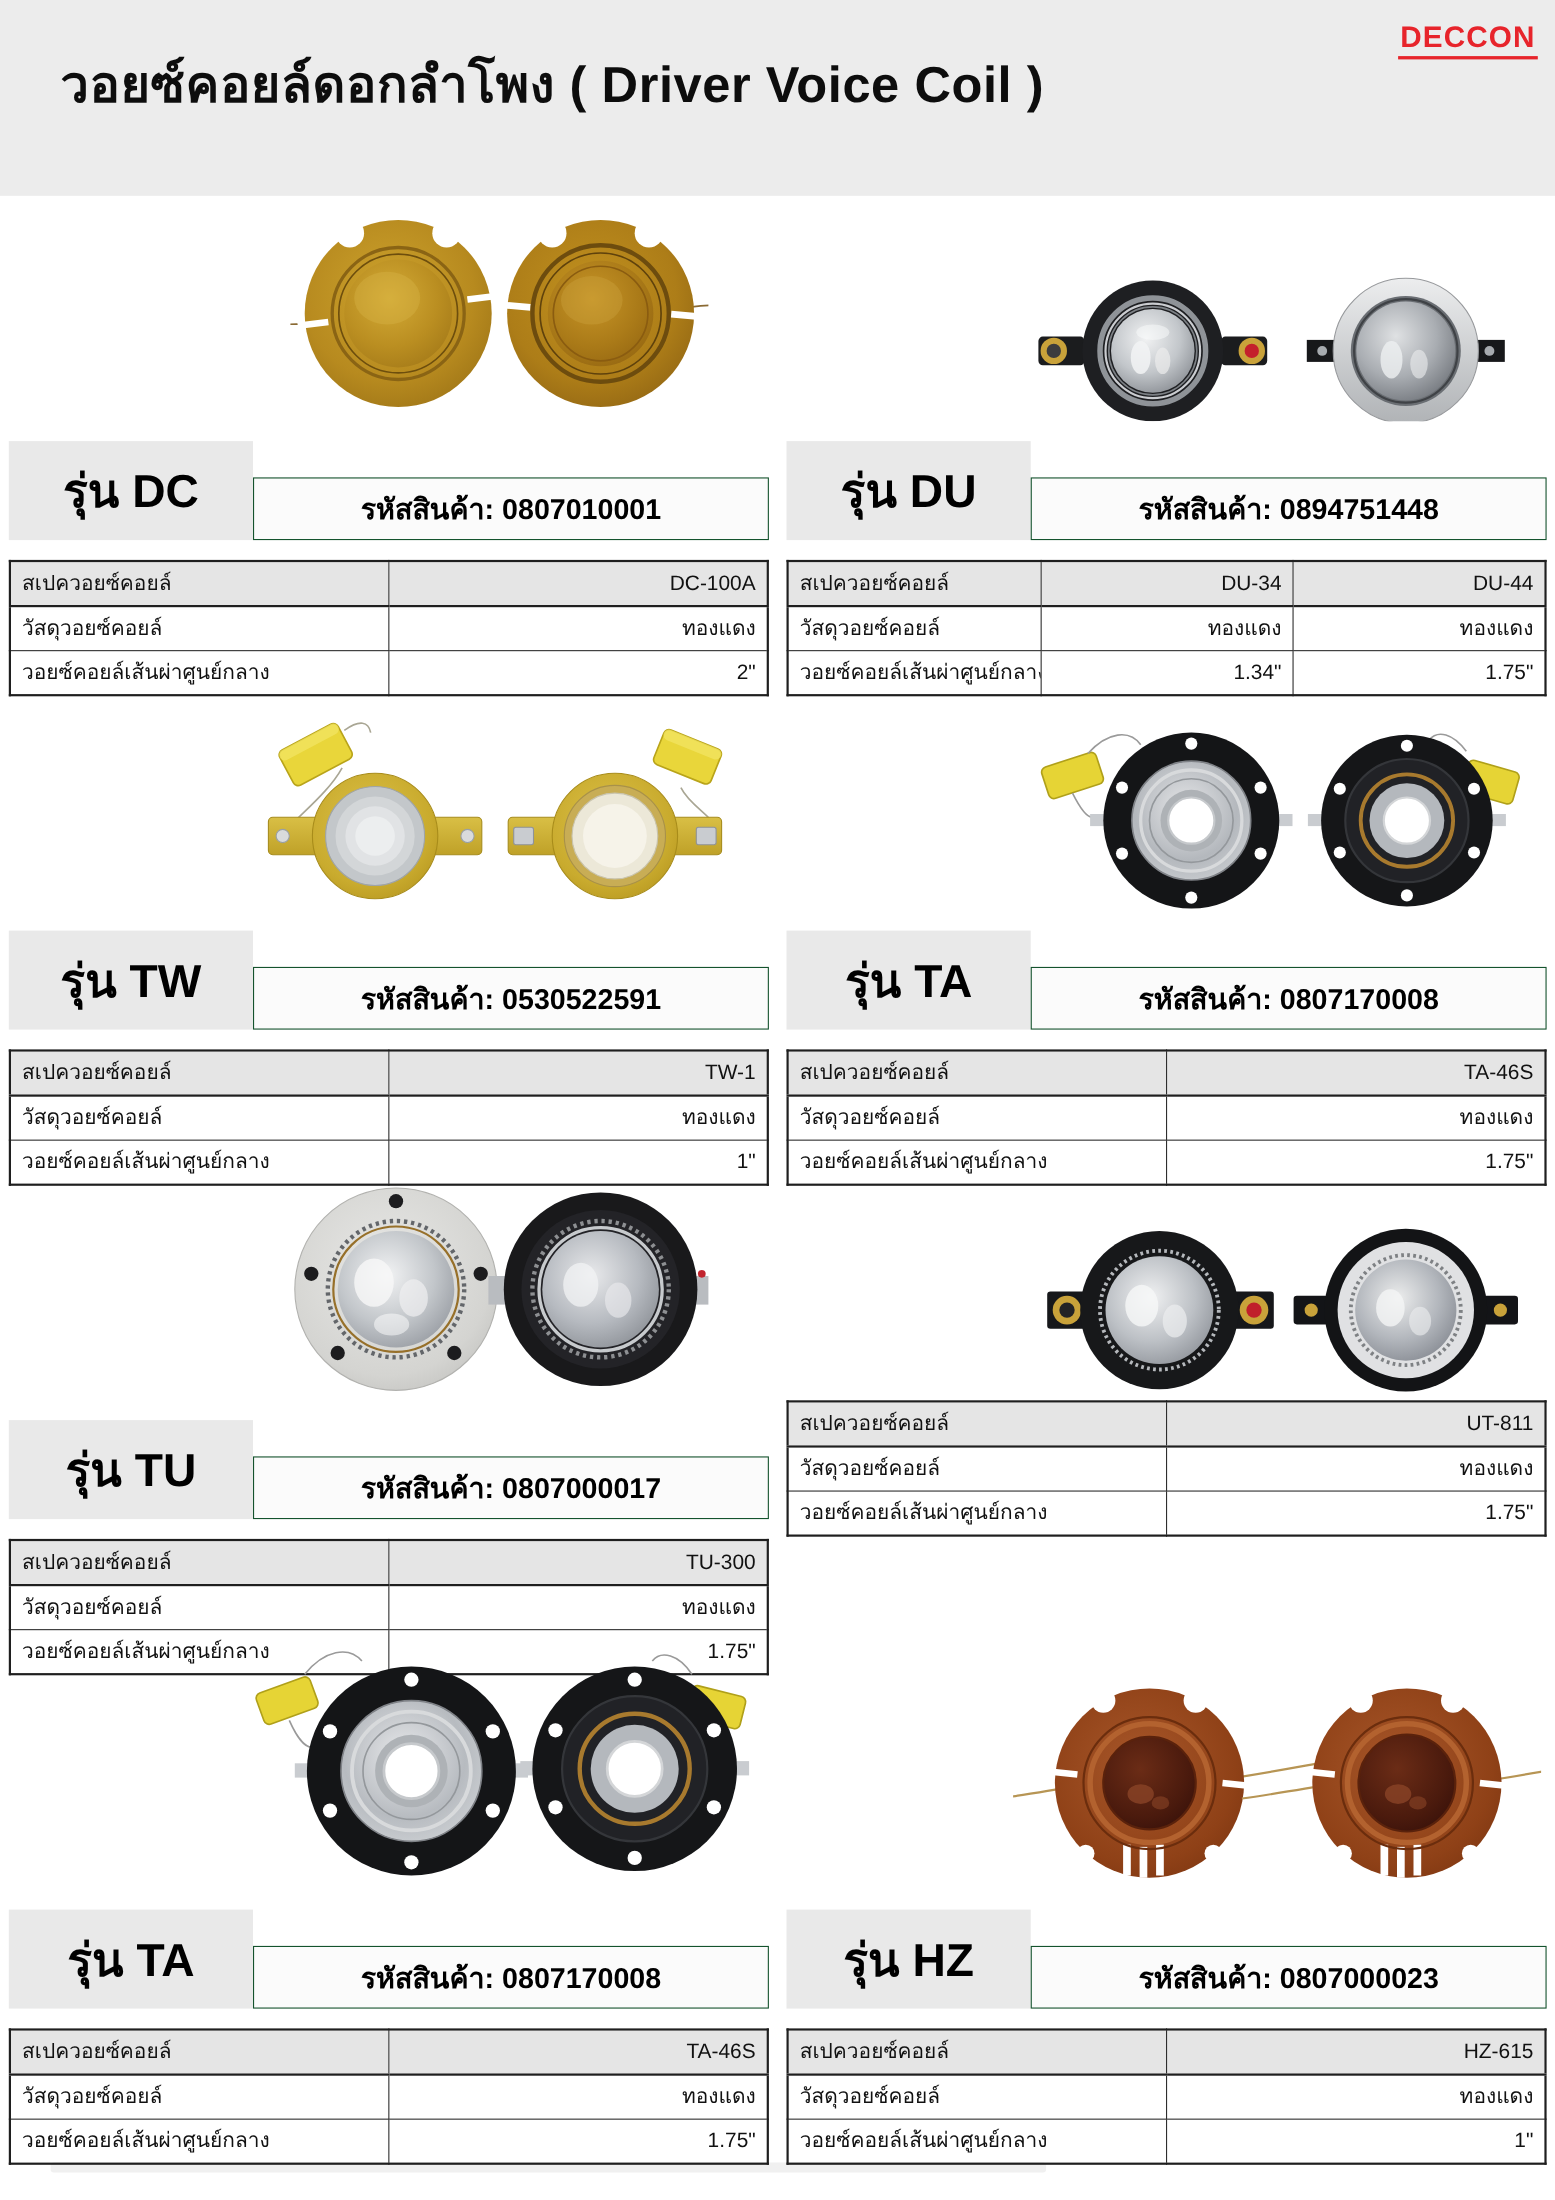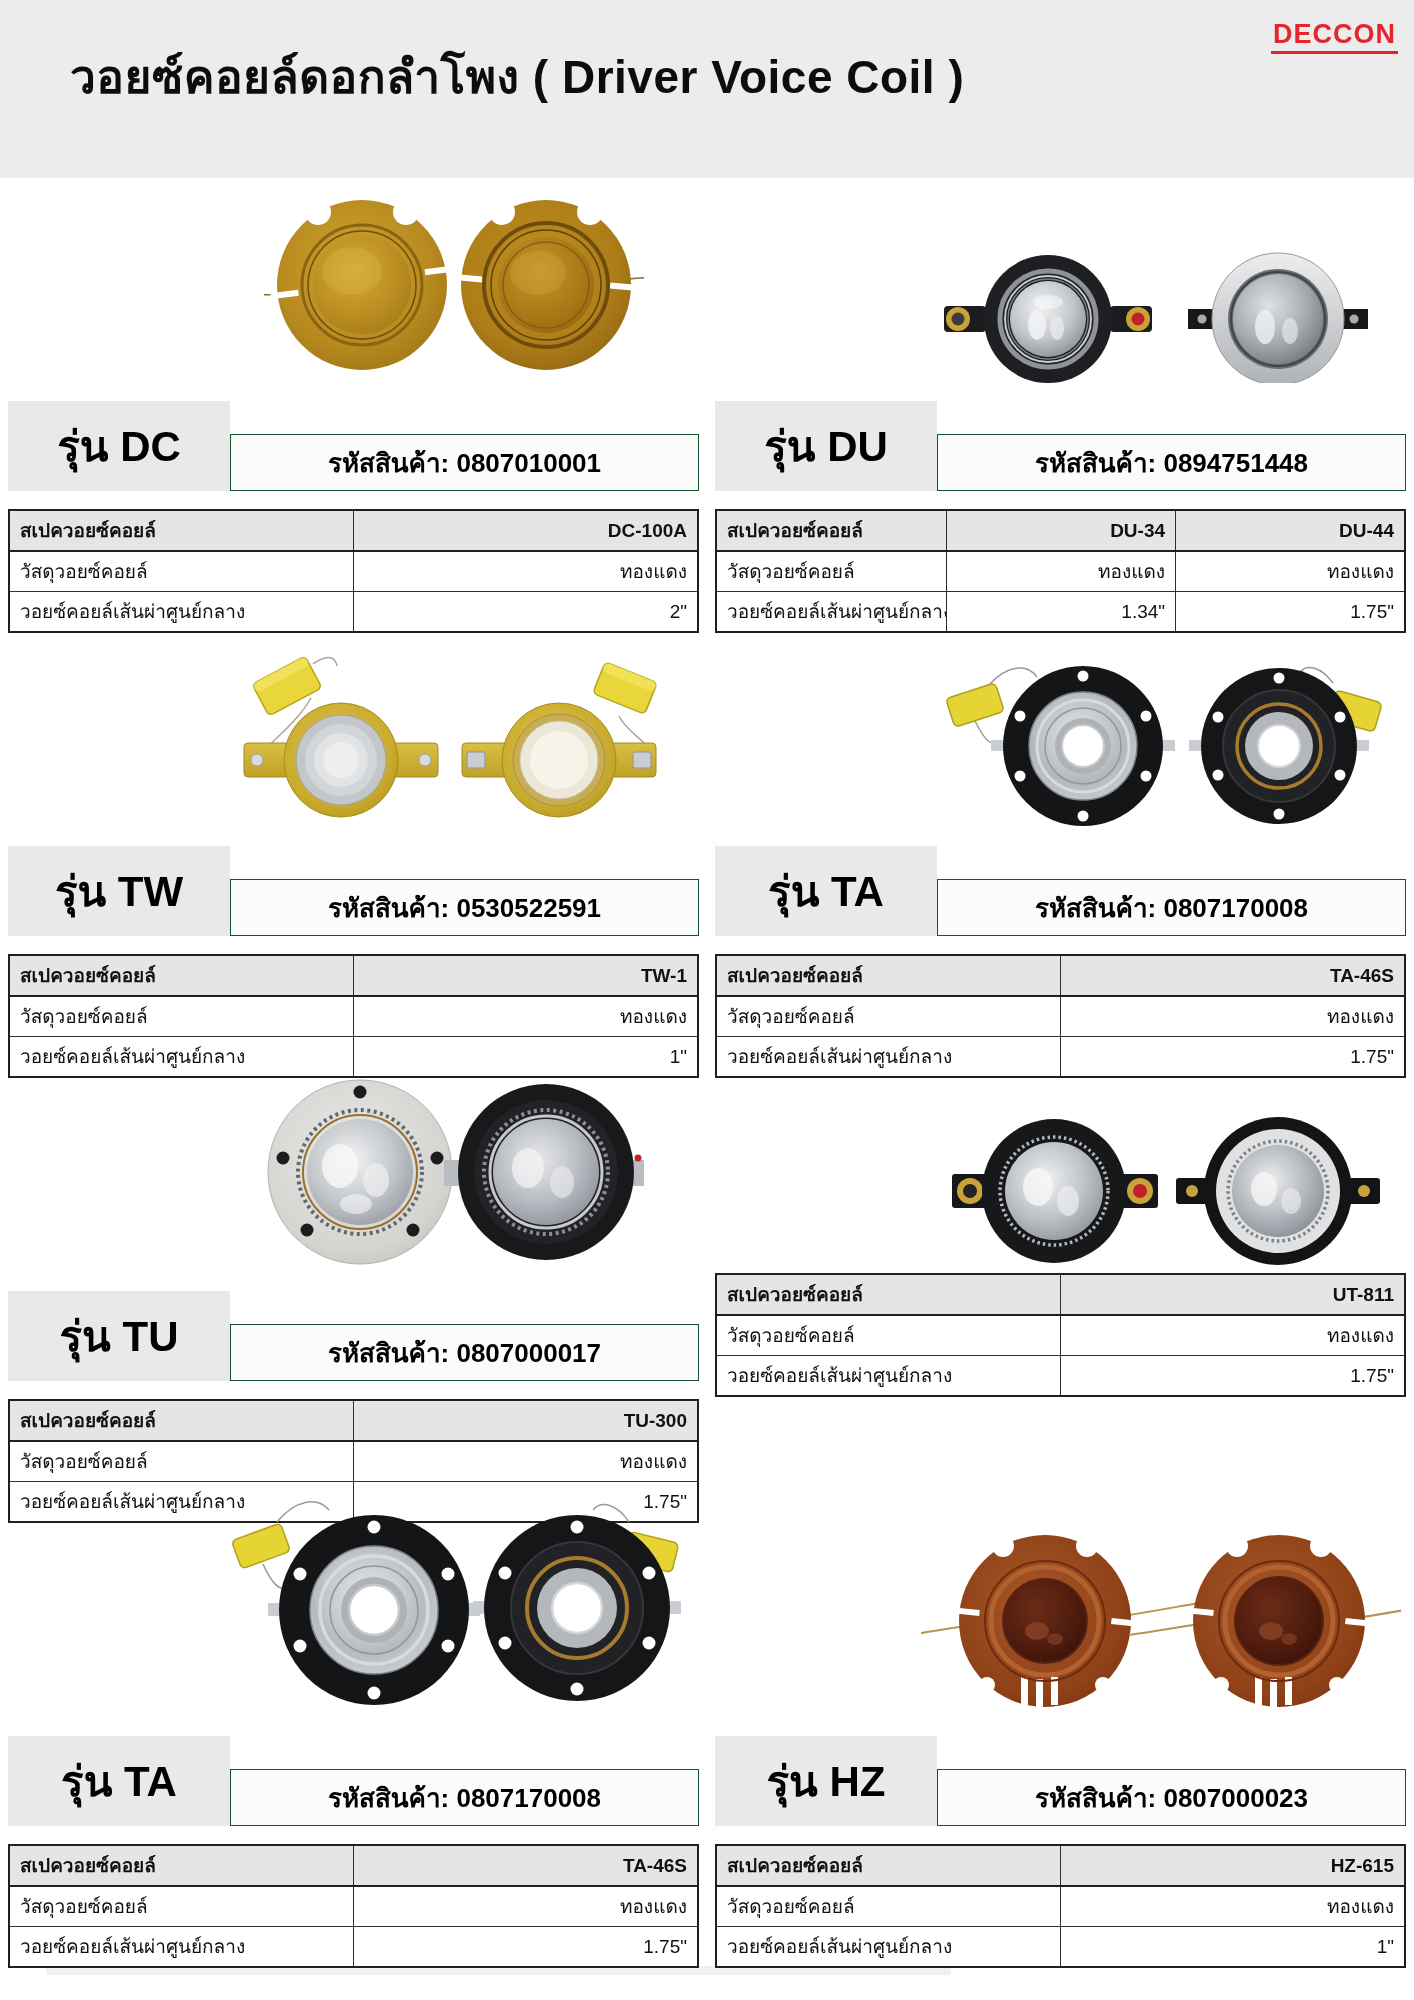--- a/index.html
+++ b/index.html
@@ -1,30 +1,30 @@
 <!DOCTYPE html>
 <html><head>
 <meta charset="utf-8">
 <style>
   html,body{margin:0;padding:0;background:#fff;}
   body{width:1414px;min-height:2000px;font-family:"Liberation Sans","DejaVu Sans",sans-serif;color:#111;}
   .page{width:1414px;position:relative;background:#fff;}
   header{height:178px;background:#ececec;position:relative;}
   .brand{position:absolute;top:19px;right:16px;font-size:27px;font-weight:800;letter-spacing:1px;color:#e7242b;border-bottom:3px solid #e7242b;padding:0 2px 1px 2px;}
-  h1{position:absolute;left:70px;top:40px;margin:0;font-size:46px;font-weight:700;color:#0d0d0d;letter-spacing:.5px;}
+  h1{position:absolute;left:55px;top:40px;margin:0;font-size:46px;font-weight:700;color:#0d0d0d;letter-spacing:.5px;}
   .grid{display:grid;grid-template-columns:707px 707px;}
   .card{width:707px;height:445px;box-sizing:border-box;}
   .photo{height:205px;display:flex;align-items:flex-end;justify-content:center;overflow:visible;}
   .photo svg{transform:translateX(100px);display:block;}
   .label-row{display:flex;align-items:flex-end;height:90px;margin:18px 8px 18px 8px;}
   .model-box{width:222px;height:90px;background:#e9e9e9;display:flex;align-items:center;justify-content:center;font-size:42px;font-weight:700;color:#000;}
   .code-box{flex:1;height:55px;background:#fbfbfb;border:1px solid #14532d;display:flex;align-items:center;justify-content:center;font-size:26px;font-weight:700;color:#000;}
   table.spec{width:691px;margin:0 8px;border-collapse:collapse;table-layout:fixed;border:2px solid #1f1f1f;font-size:19px;}
   table.spec td{border:1px solid #2e2e2e;height:35px;padding:2px 10px;line-height:1.25;overflow:hidden;white-space:nowrap;}
-  table.spec tr:first-child td{background:#e5e5e5;font-weight:700;border-bottom:2px solid #1f1f1f;}
+  table.spec tr:first-child td{background:#e5e5e5;font-weight:400;border-bottom:2px solid #1f1f1f;}
   table.spec td.val{text-align:right;}
   .footer-strip{width:905px;height:9px;background:#f0f0f0;border-radius:3px;margin:8px 0 0 46px;}
 </style>
 </head>
 <body>
 
 <div class="page">
 
   <header>
     <div class="brand">DECCON</div>

